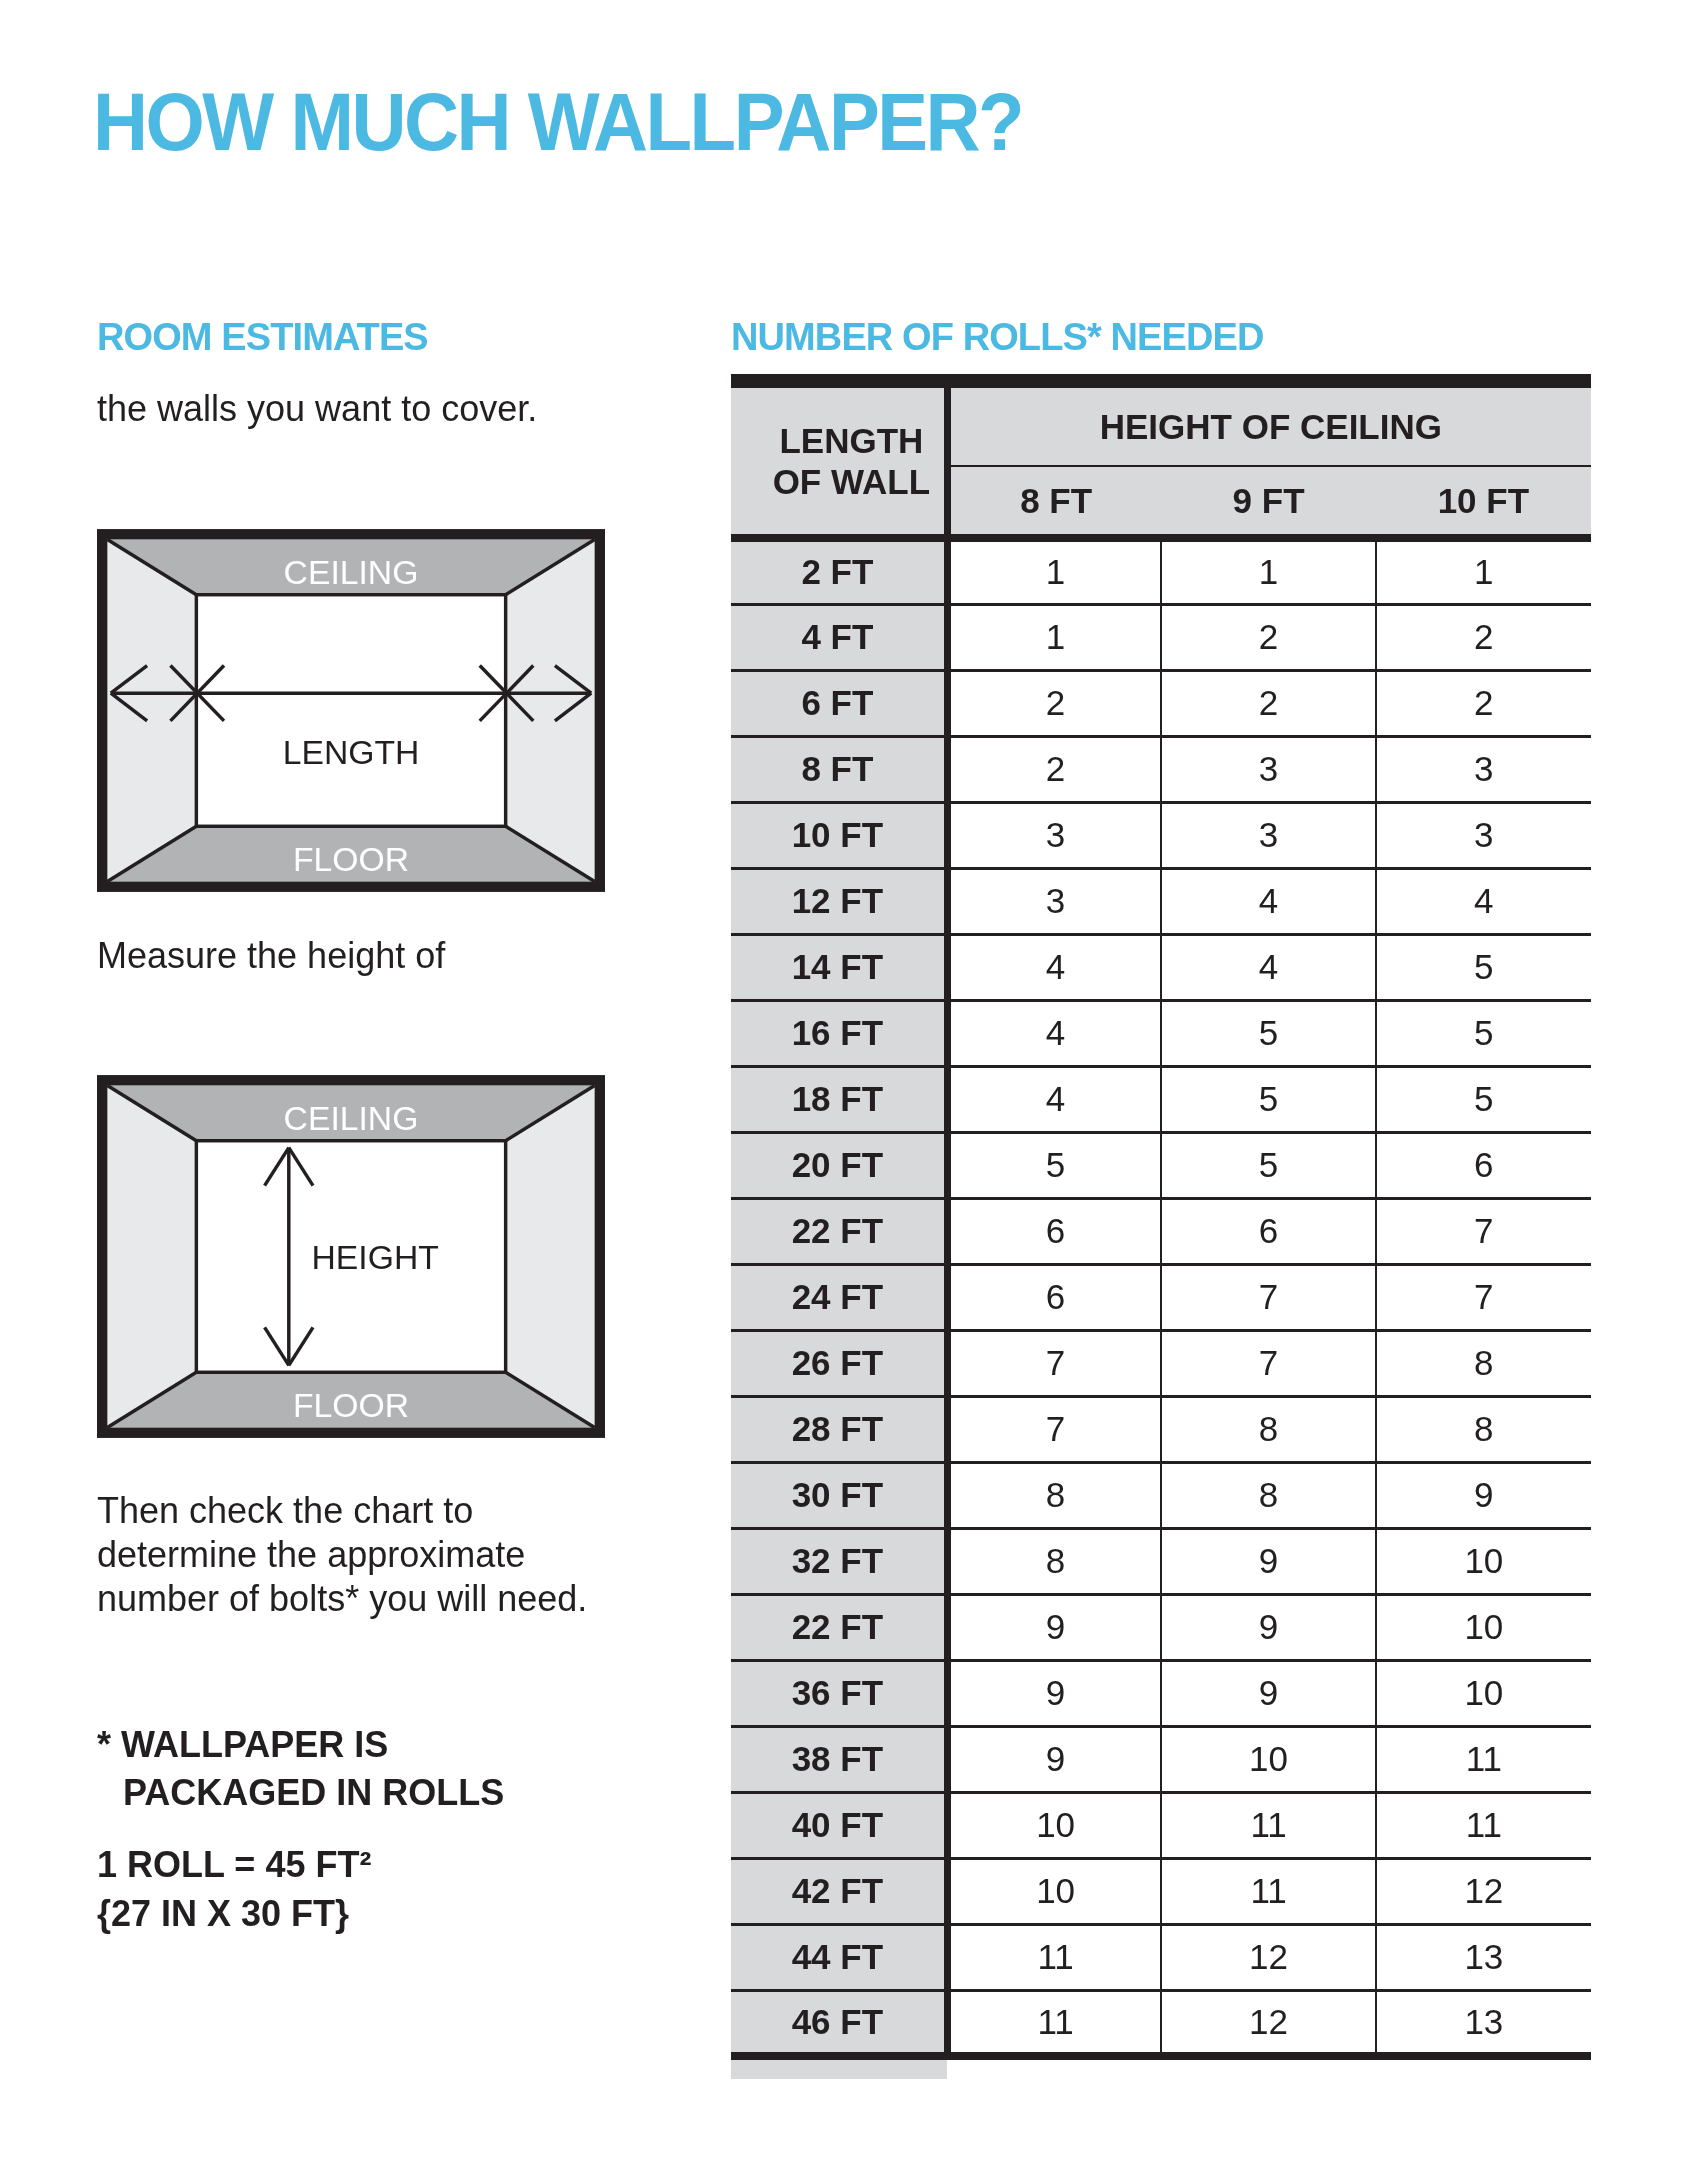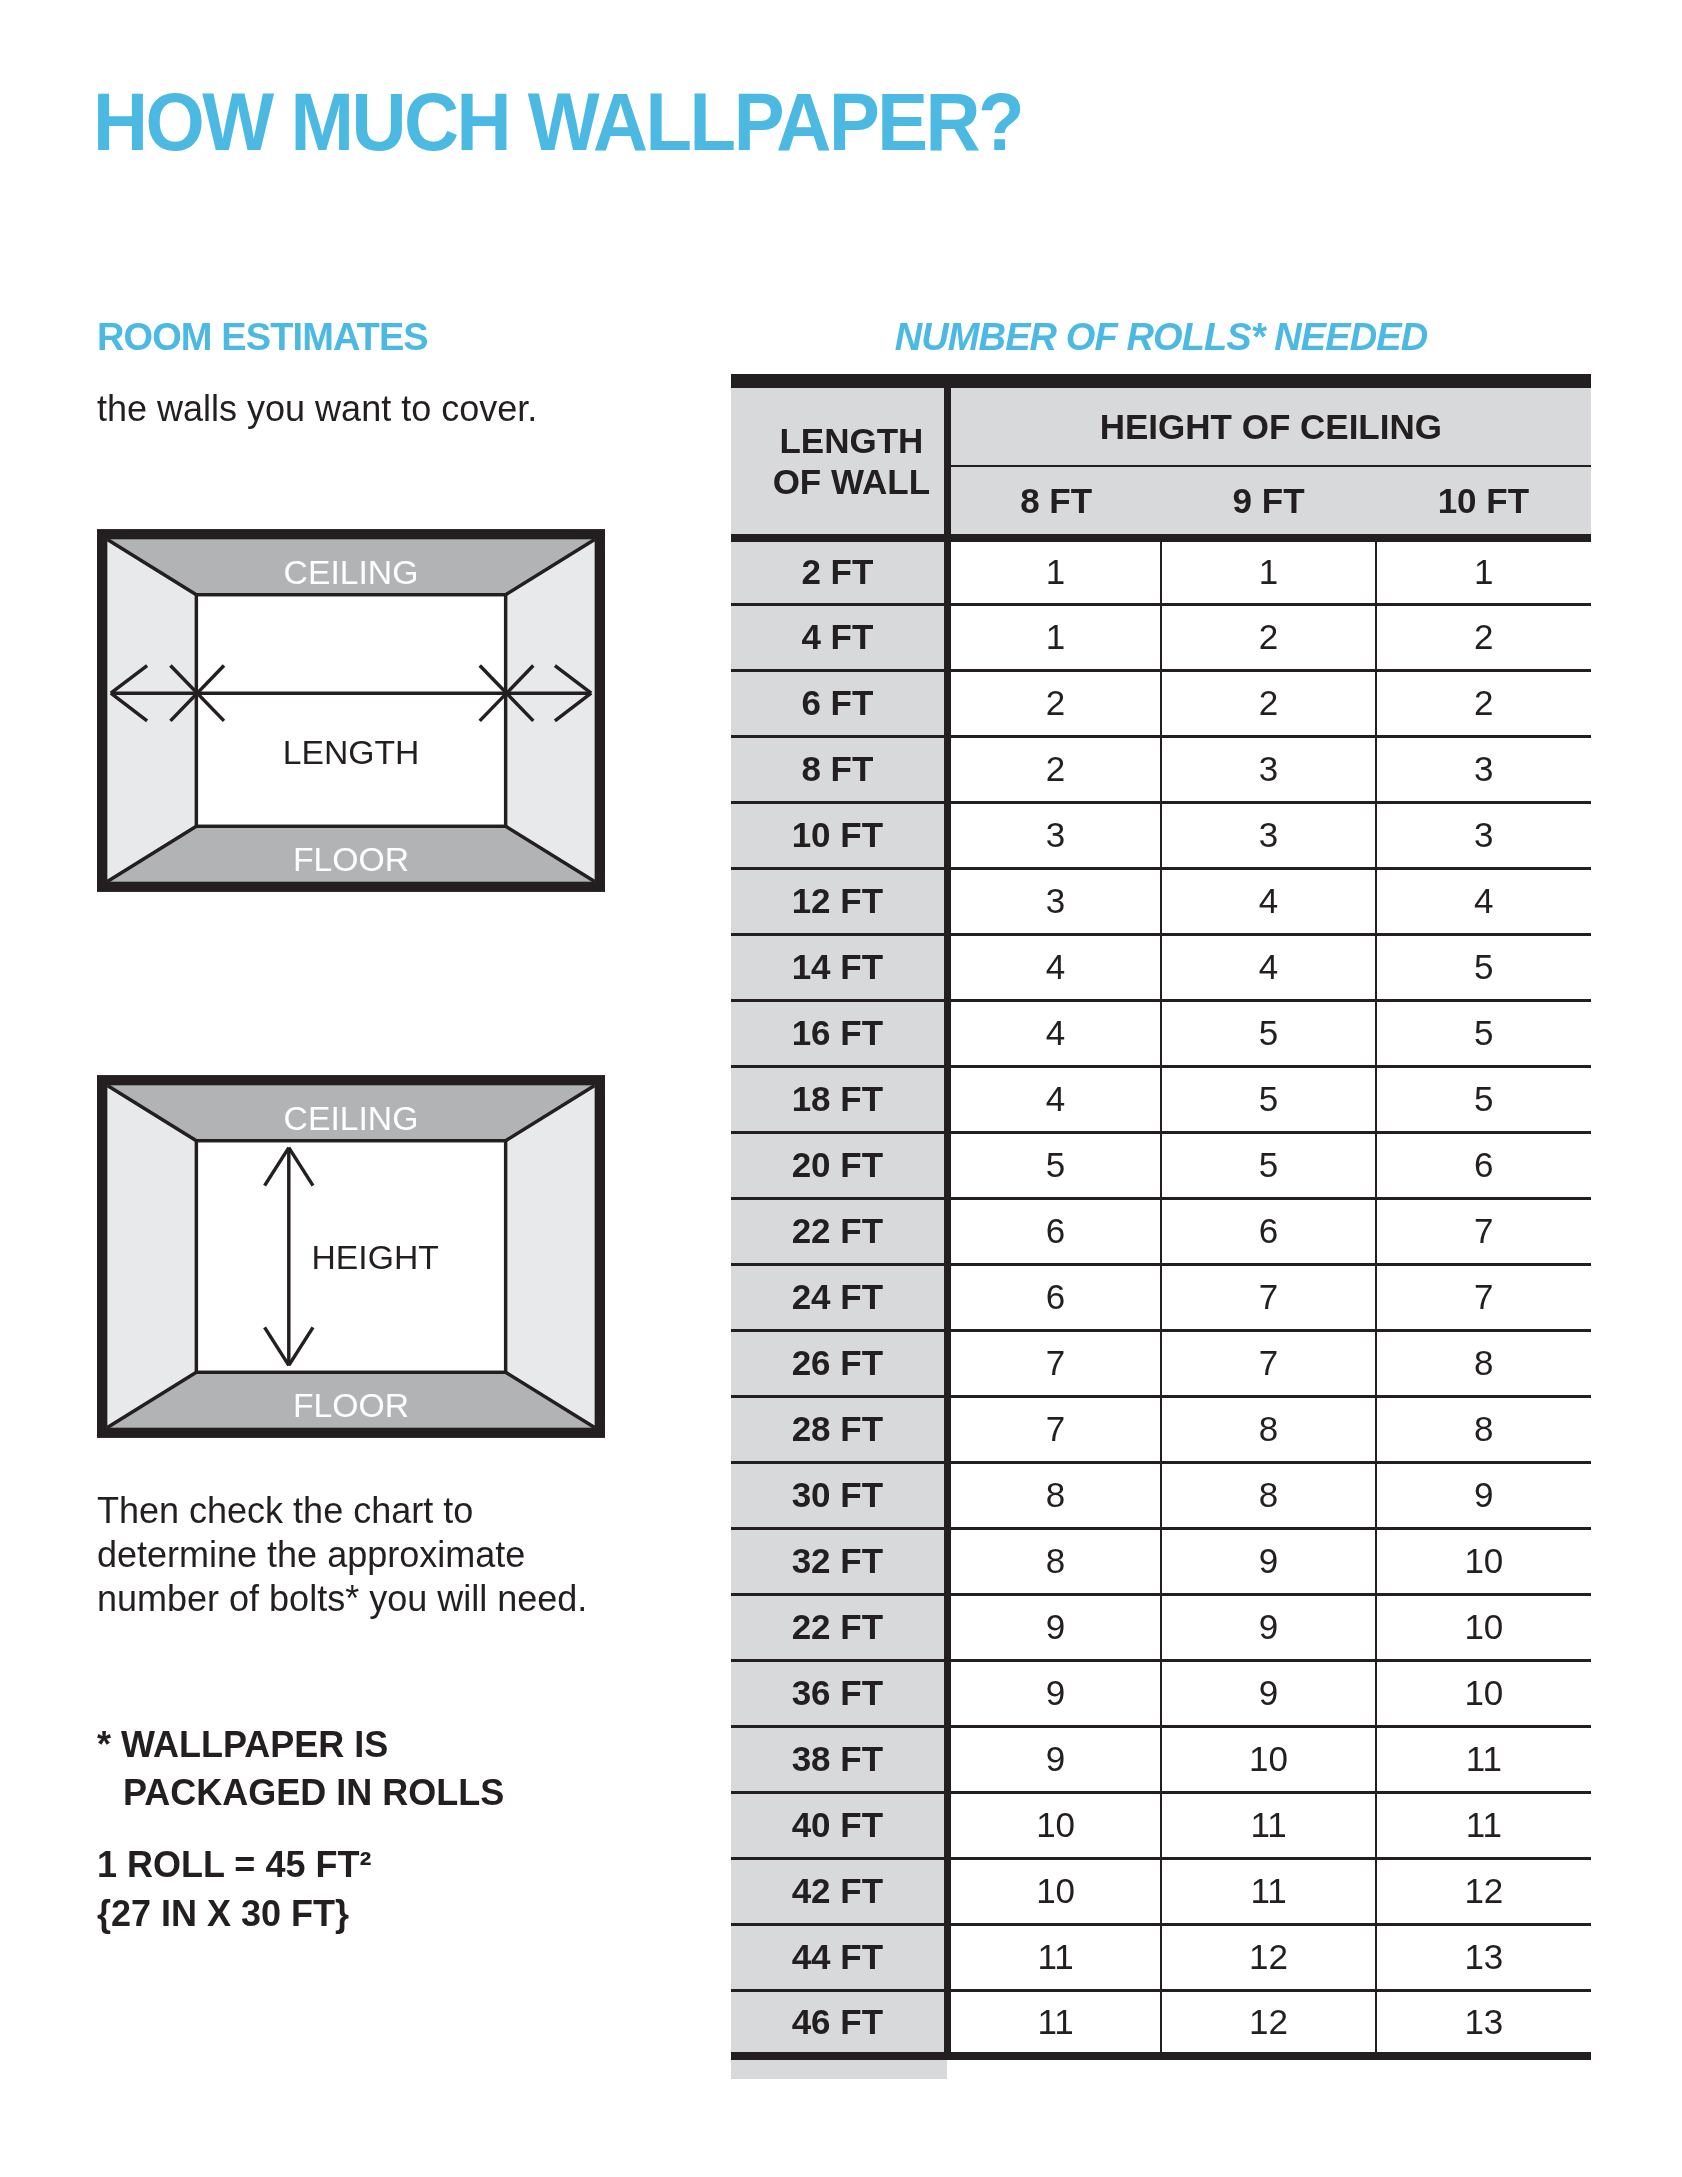--- a/index.html
+++ b/index.html
@@ -88,20 +88,21 @@
       <line x1="85" y1="222" x2="147" y2="158"></line>
       <line x1="443" y1="158" x2="505" y2="222"></line>
       <line x1="443" y1="222" x2="505" y2="158"></line>
     </g>
     <text class="room-label" x="294" y="64" text-anchor="middle">CEILING</text>
     <text class="measure-label" x="294" y="272" text-anchor="middle">LENGTH</text>
     <text class="room-label" x="294" y="396" text-anchor="middle">FLOOR</text>
   </svg>
 
   <div class="abs body-text" style="left:97px;top:934px;">
+    <div>Measure the height of</div>
   </div>
 
   <svg class="abs" style="left:97px;top:1075px;" width="508" height="363" viewBox="0 0 588 420">
     <rect x="0" y="0" width="588" height="420" fill="#ffffff"></rect>
     <polygon points="12,12 576,12 473,76 115,76" fill="#b1b3b5"></polygon>
     <polygon points="12,408 576,408 473,344 115,344" fill="#b1b3b5"></polygon>
     <polygon points="12,12 115,76 115,344 12,408" fill="#e8e9ea"></polygon>
     <polygon points="576,12 473,76 473,344 576,408" fill="#e8e9ea"></polygon>
     <rect x="115" y="76" width="358" height="268" fill="#ffffff" stroke="#231f20" stroke-width="4"></rect>
     <g stroke="#231f20" stroke-width="4">
@@ -132,21 +133,21 @@
   <div class="abs bold-note" style="left:97px;top:1721px;">
     <div>* WALLPAPER IS</div>
     <div class="indent">PACKAGED IN ROLLS</div>
   </div>
 
   <div class="abs bold-note" style="left:97px;top:1840px;line-height:49px;">
     <div>1 ROLL = 45 FT²</div>
     <div>{27 IN X 30 FT}</div>
   </div>
 
-  <div class="abs section-heading" style="left:731px;top:316px;width:860px;text-align:center;font-style:italic;">NUMBER OF ROLLS* NEEDED</div>
+  <div class="abs section-heading" style="left:731px;top:316px;width:860px;">NUMBER OF ROLLS* NEEDED</div>
 
   <div class="abs" style="left:731px;top:374px;">
     <table class="rolls-table">
       <colgroup>
           <col style="width:216px">
           <col style="width:214px">
           <col style="width:214px">
           <col style="width:215px">
         </colgroup>
       <tbody>

